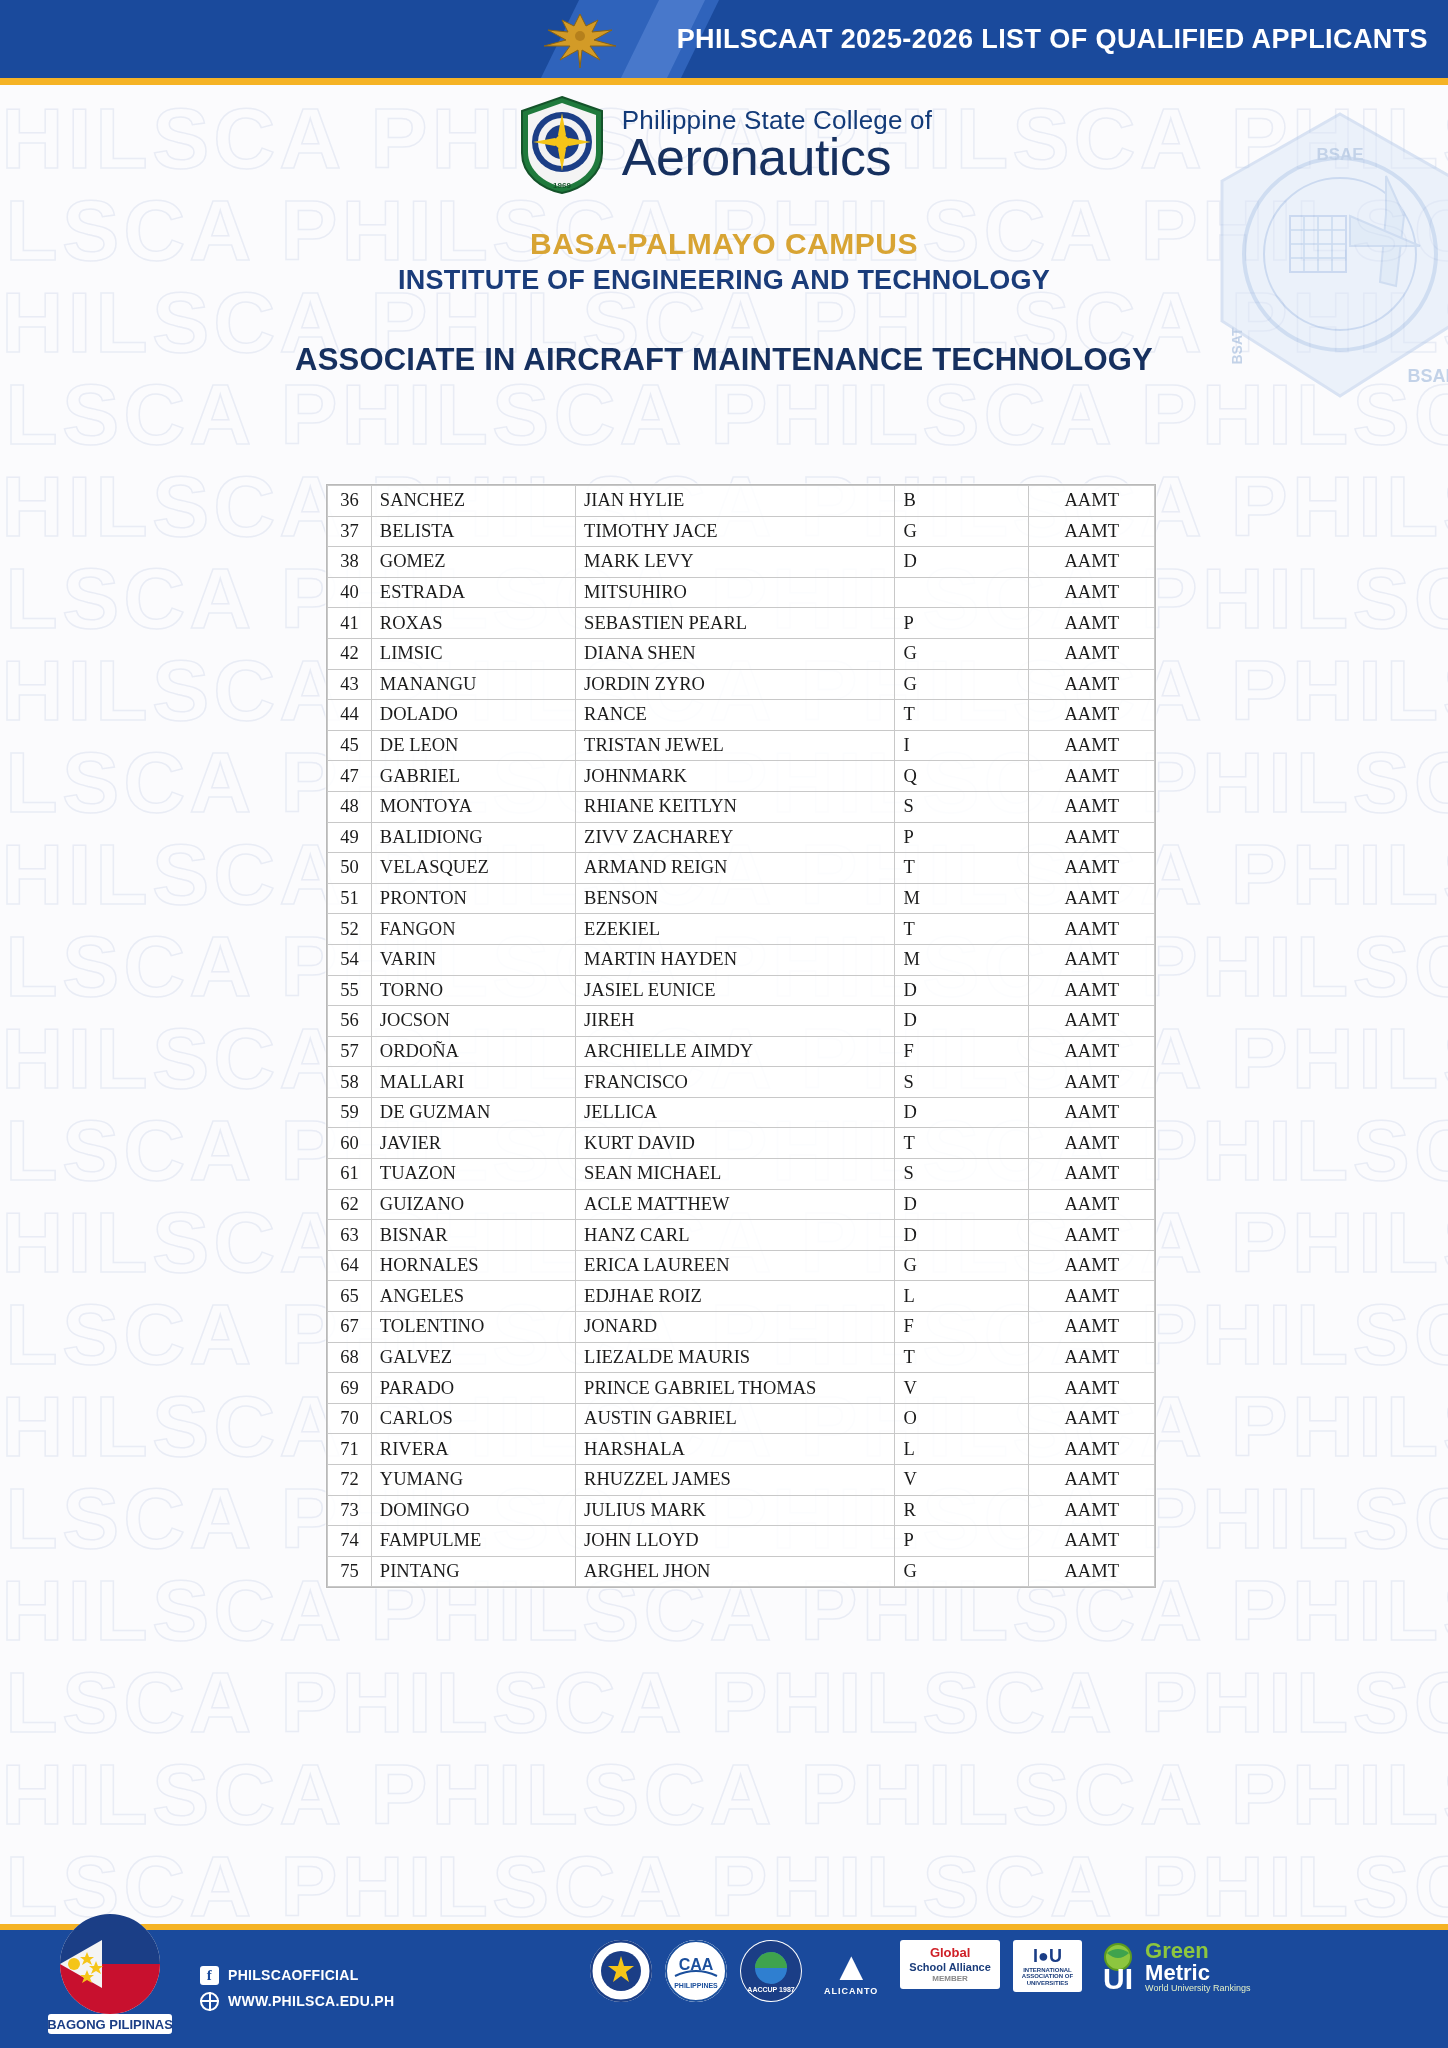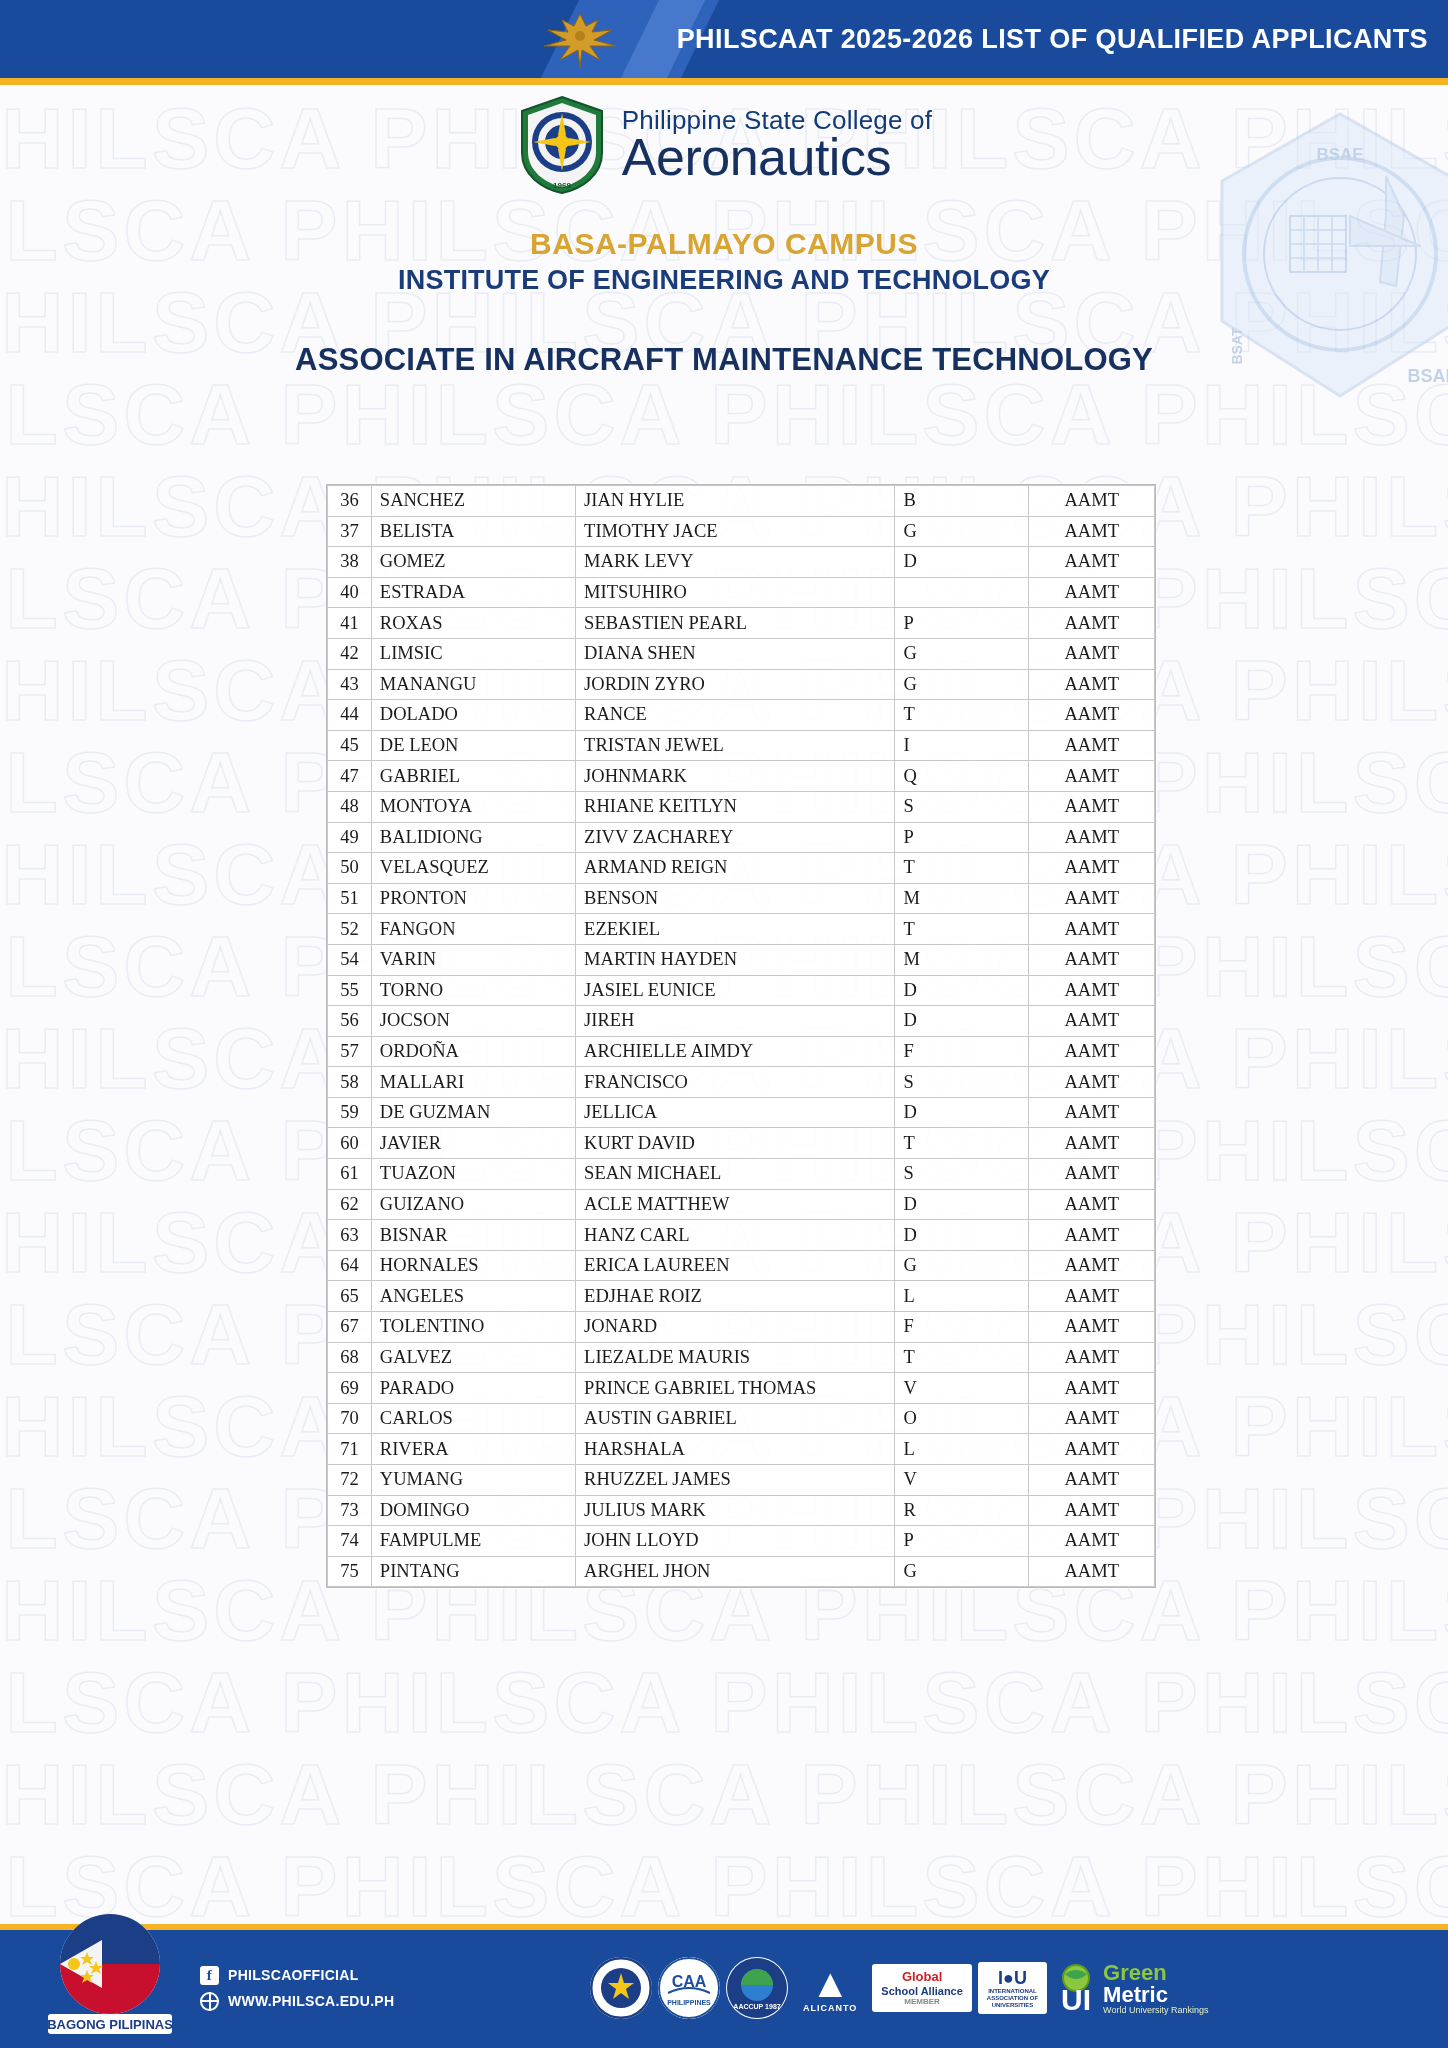--- a/index.html
+++ b/index.html
@@ -233,22 +233,22 @@
     bottom: 10px; left: 40px;
     width: 140px; height: 132px;
     z-index: 7;
   }
   .partner-strip {
     position: absolute;
     bottom: 12px;
     left: 590px;
     height: 96px;
     display: flex;
-    align-items: center;
-    gap: 6px;
+    align-items: flex-start;
+    gap: 13px;
     z-index: 7;
   }
   .p-circle {
     width: 62px; height: 62px; border-radius: 50%;
     background: #ffffff;
     display: flex; align-items: center; justify-content: center;
     overflow: hidden;
     font-size: 9px; text-align: center; color: #1a3c7a; font-weight: bold;
     line-height: 1.05;
   }

